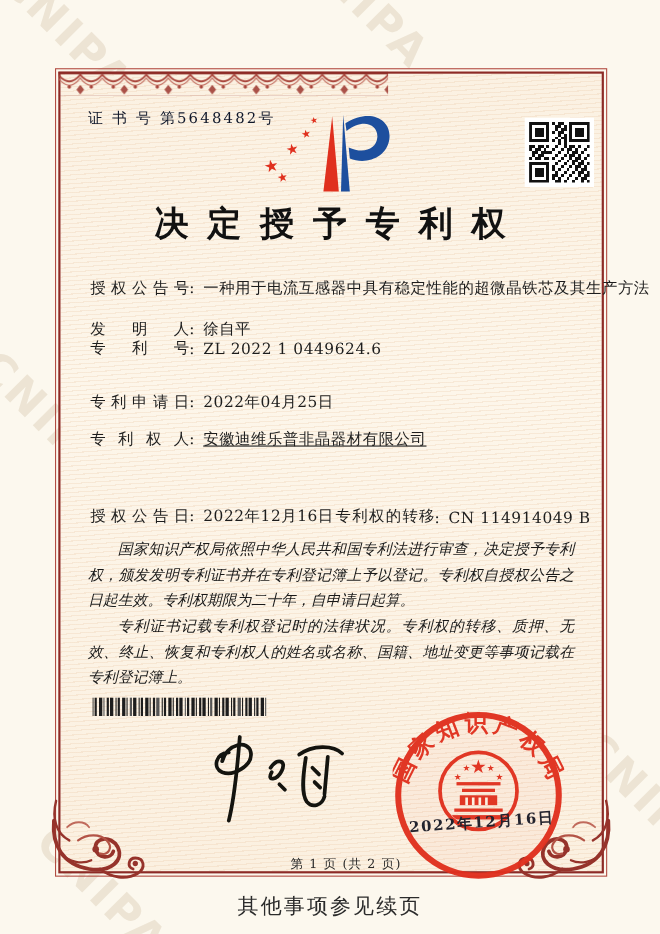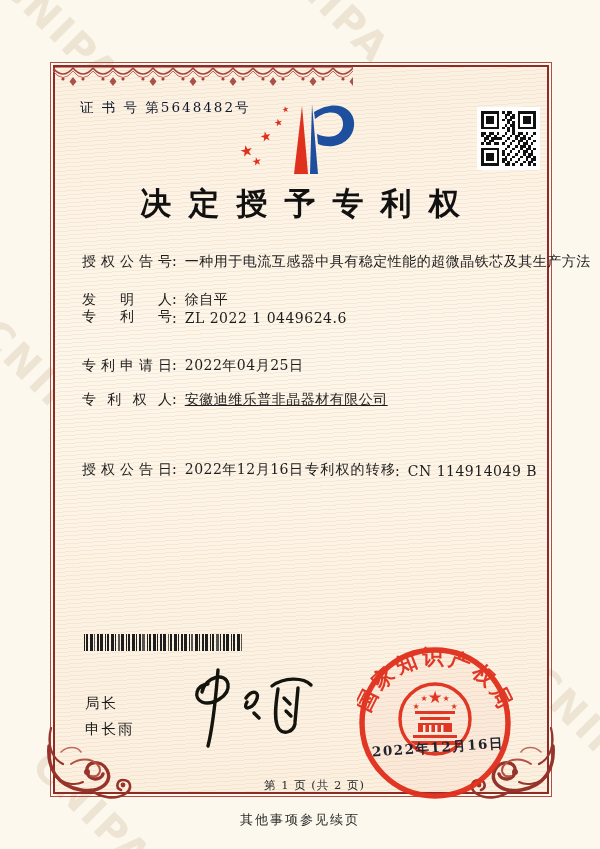--- a/index.html
+++ b/index.html
@@ -79,21 +79,21 @@
   
   .seal { position:absolute; left:357px; top:645px; width:156px; height:156px; z-index:7; opacity:0.96; }
   .seal-date {
     position:absolute; left:352px; top:739px; width:172px; z-index:8;
     text-align:center; font-size:13.5px; font-weight:700; color:#23232e;
     letter-spacing:1.5px; transform:rotate(-4deg); white-space:nowrap;
   }
 
   
   .page-num { position:absolute; left:0; top:778px; width:600px; text-align:center; z-index:5; font-size:11.5px; color:#2a2a2a; letter-spacing:1px;padding-left:29px; }
-  .footer-note { position:absolute; left:0; top:811px; width:600px; text-align:center; z-index:5; font-size:13px; color:#2b2b2b; letter-spacing:2px; }
+  .footer-note { position:absolute; left:0; top:811px; width:600px; text-align:center; z-index:5; font-size:19px; color:#2b2b2b; letter-spacing:2px; }
 </style>
 </head>
 <body>
 
 <div class="paper">
 
   <span class="wm" style="left:-14px;  top:6px;">CNIPA</span>
   <span class="wm" style="left:256px; top:-20px;">CNIPA</span>
   <span class="wm" style="left:400px; top:238px;">CNIPA</span>
   <span class="wm" style="left:-34px; top:356px;">CNIPA</span>
@@ -402,20 +402,24 @@
   <div class="row" style="top:391px;text-decoration:underline;">
     <span class="flabel">专利权人</span><span class="colon">:</span><span class="fvalue">安徽迪维乐普非晶器材有限公司</span>
   </div>
   <div class="row" style="top:461px;">
     <span class="flabel">授权公告日</span><span class="colon">:</span><span class="fvalue">2022年12月16日</span>
     <span class="pair2">
       <span class="flabel">专利权的转移</span><span class="colon">:</span><span class="fvalue">CN 114914049 B</span>
     </span>
   </div>
 
+  <div class="body-text">
+    <p>国家知识产权局依照中华人民共和国专利法进行审查，决定授予专利权，颁发发明专利证书并在专利登记簿上予以登记。专利权自授权公告之日起生效。专利权期限为二十年，自申请日起算。</p>
+    <p>专利证书记载专利权登记时的法律状况。专利权的转移、质押、无效、终止、恢复和专利权人的姓名或名称、国籍、地址变更等事项记载在专利登记簿上。</p>
+  </div>
 
   <svg class="barcode" id="barcode-svg" viewBox="0 0 160 17" preserveAspectRatio="none">
       <rect x="0" y="0" width="1" height="17" fill="#1d1d1d"></rect>
       <rect x="2" y="0" width="2" height="17" fill="#1d1d1d"></rect>
       <rect x="6" y="0" width="3" height="17" fill="#1d1d1d"></rect>
       <rect x="10" y="0" width="1" height="17" fill="#555"></rect>
       <rect x="13" y="0" width="2" height="17" fill="#1d1d1d"></rect>
       <rect x="16" y="0" width="3" height="17" fill="#1d1d1d"></rect>
       <rect x="21" y="0" width="1" height="17" fill="#1d1d1d"></rect>
       <rect x="23" y="0" width="2" height="17" fill="#1d1d1d"></rect>
@@ -452,24 +456,20 @@
       <rect x="132" y="0" width="3" height="17" fill="#555"></rect>
       <rect x="136" y="0" width="1" height="17" fill="#1d1d1d"></rect>
       <rect x="139" y="0" width="2" height="17" fill="#1d1d1d"></rect>
       <rect x="142" y="0" width="3" height="17" fill="#1d1d1d"></rect>
       <rect x="147" y="0" width="1" height="17" fill="#1d1d1d"></rect>
       <rect x="149" y="0" width="2" height="17" fill="#1d1d1d"></rect>
       <rect x="153" y="0" width="3" height="17" fill="#1d1d1d"></rect>
       <rect x="157" y="0" width="1" height="17" fill="#555"></rect>
     </svg>
 
-  <div class="officer">
-    <div>局长</div>
-    <div>申长雨</div>
-  </div>
 
   <svg class="sig-script" viewBox="0 0 155 90">
     <g fill="none" stroke="#14140f" stroke-width="3.4" stroke-linecap="round">
       <path d="M30,28 C34,12 54,8 56,20 C58,32 40,42 30,38 C21,34 24,21 36,20"></path>
       <path d="M46,6 C44,30 42,58 36,82"></path>
       <path d="M74,34 C80,25 89,27 84,37 C80,45 70,47 75,38"></path>
       <path d="M82,49 l5,5"></path>
       <path d="M100,22 C112,13 131,13 139,21"></path>
       <path d="M106,25 C103,44 102,58 107,65 C112,71 121,68 123,60"></path>
       <path d="M126,24 L123,58"></path>

